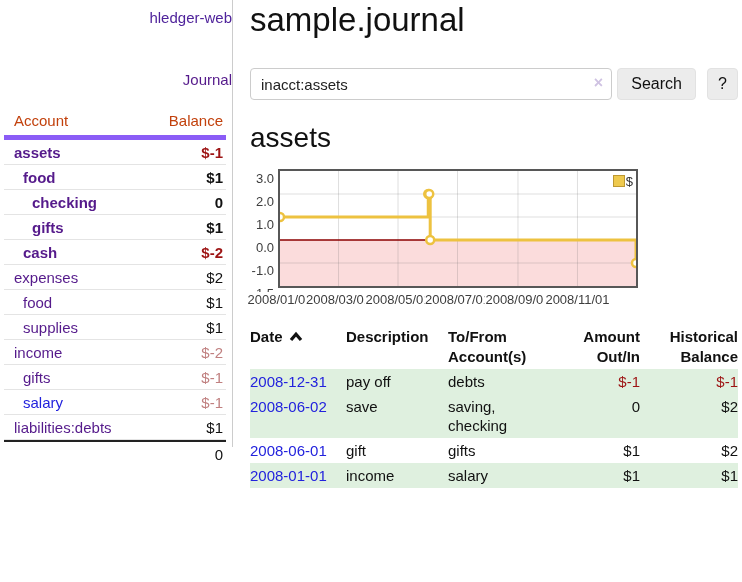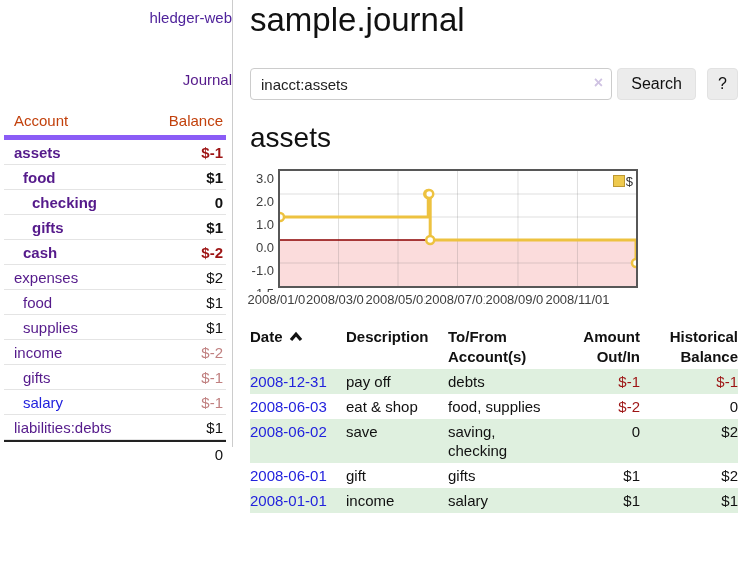--- a/index.html
+++ b/index.html
@@ -205,27 +205,20 @@
         </tr>
       </thead>
     <tbody id="reg-body">
         <tr class="green">
           <td class="date"><a>2008-12-31</a></td>
           <td>pay off</td>
           <td>debts</td>
           <td class="r neg">$-1</td>
           <td class="r neg">$-1</td>
         </tr>
-        <tr>
-          <td class="date"><a>2008-06-03</a></td>
-          <td>eat &amp; shop</td>
-          <td>food, supplies</td>
-          <td class="r neg">$-2</td>
-          <td class="r">0</td>
-        </tr>
         <tr class="green">
           <td class="date"><a>2008-06-02</a></td>
           <td>save</td>
           <td>saving, checking</td>
           <td class="r">0</td>
           <td class="r">$2</td>
         </tr>
         <tr>
           <td class="date"><a>2008-06-01</a></td>
           <td>gift</td>

